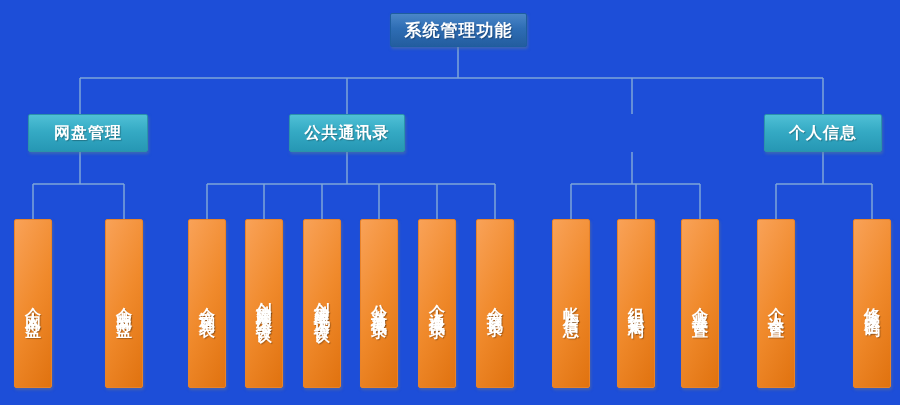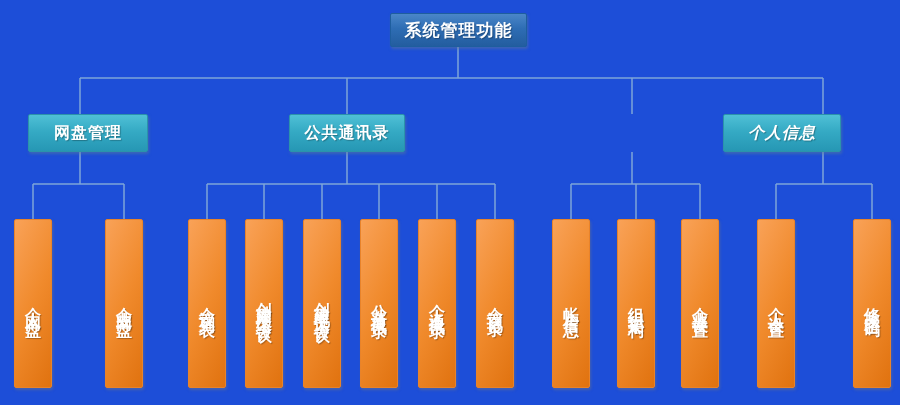--- a/index.html
+++ b/index.html
@@ -107,21 +107,21 @@
     </g>
   </svg>
 
   <div class="node node-root" style="left:390px; width:137px;">系统管理功能</div>
 
   <div class="node node-branch" style="left:28px; width:120px;">网盘管理</div>
 
   <div class="node node-branch" style="left:289px; width:116px;">公共通讯录</div>
 
 
-  <div class="node node-branch" style="left:723px; width:118px;font-style:italic;">个人信息</div>
+  <div class="node node-branch" style="left:764px; width:118px;">个人信息</div>
 
   <div class="node node-leaf" style="left:14px;">
     <span class="vtext">个人网盘</span>
   </div>
   <div class="node node-leaf" style="left:105px;">
     <span class="vtext">企业网盘</span>
   </div>
 
   <div class="node node-leaf" style="left:188px;">
     <span class="vtext">会议列表</span>

